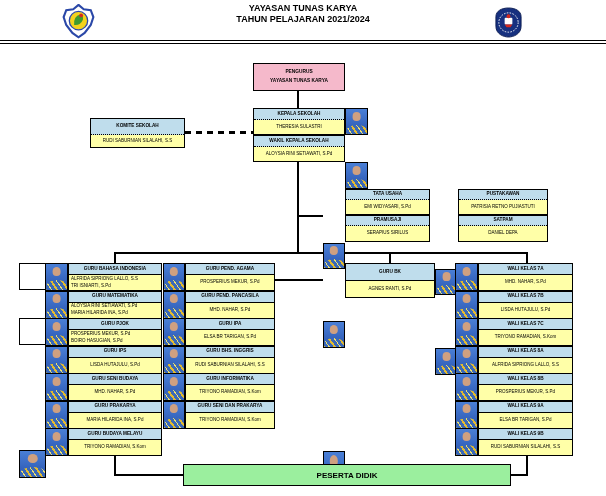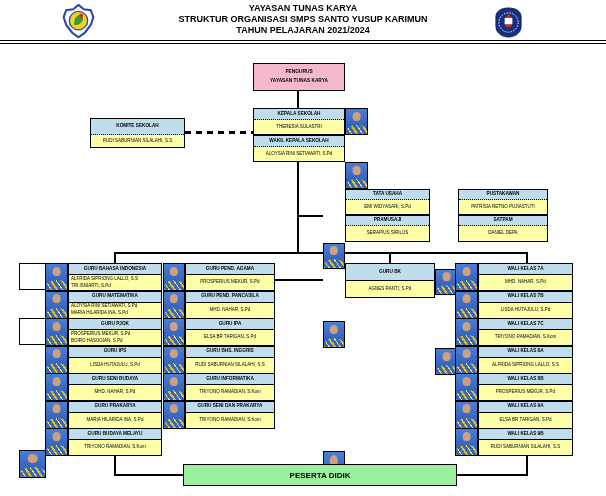--- a/index.html
+++ b/index.html
@@ -47,21 +47,20 @@
 
   <svg class="abs logo" style="left:61px;top:4px;" width="35" height="35" viewBox="0 0 40 40">
     <path d="M20 1 L26 6 L34 7 L37 15 L34 24 L27 33 L20 38 L13 33 L6 24 L3 15 L6 7 L14 6 Z" fill="#ffffff" stroke="#2b48a8" stroke-width="2.4"></path>
     <circle cx="20" cy="19" r="10.5" fill="#f3d21c" stroke="#2b48a8" stroke-width="1.5"></circle>
     <path d="M15 24 Q14 14 22 12 Q26 13 25 18 Q22 25 15 24 Z" fill="#3f9a2e"></path>
     <circle cx="23" cy="13" r="2.2" fill="#d42a1e"></circle>
   </svg>
 
   <div class="abs title-block">
     <div class="title-line">YAYASAN TUNAS KARYA</div>
-    <div class="title-line">STRUKTUR ORGANISASI SMPS SANTO YUSUP KARIMUN</div>
     <div class="title-line">TAHUN PELAJARAN 2021/2024</div>
   </div>
 
   <svg class="abs logo" style="left:494px;top:7px;" width="29" height="31" viewBox="0 0 30 32">
     <path d="M15 1 C22 1 28 4 28 10 L28 20 C28 28 20 31 15 31 C10 31 2 28 2 20 L2 10 C2 4 8 1 15 1 Z" fill="#16307f" stroke="#0b1c52" stroke-width="1"></path>
     <circle cx="15" cy="16" r="10" fill="none" stroke="#ffffff" stroke-width="1" stroke-dasharray="1.6 1.4"></circle>
     <rect x="11" y="11" width="8" height="7" rx="1" fill="#ffffff"></rect>
     <path d="M11 18 L19 18 L17 21 L13 21 Z" fill="#d42a1e"></path>
     <circle cx="15" cy="9.5" r="2" fill="#d42a1e"></circle>
   </svg>
@@ -314,17 +313,17 @@
   <div class="abs row" style="left:455px;top:428px;width:118px;height:28px;">
     <div class="photo" style="width:23px;"></div>
     <div class="rowbox">
       <div class="hd solid">WALI KELAS 9B</div>
       <div class="nm">
           <span>RUDI SABURNIAN SILALAHI, S.S</span>
         </div>
     </div>
   </div>
 
-  <div class="abs node green" style="left:183px;top:464px;width:274px;height:22px;display:flex;align-items:center;justify-content:center;">
+  <div class="abs node green" style="left:183px;top:464px;width:328px;height:22px;display:flex;align-items:center;justify-content:center;">
     <span style="font-weight:bold;font-size:8px;">PESERTA DIDIK</span>
   </div>
 
 </div>
 
 </body></html>

